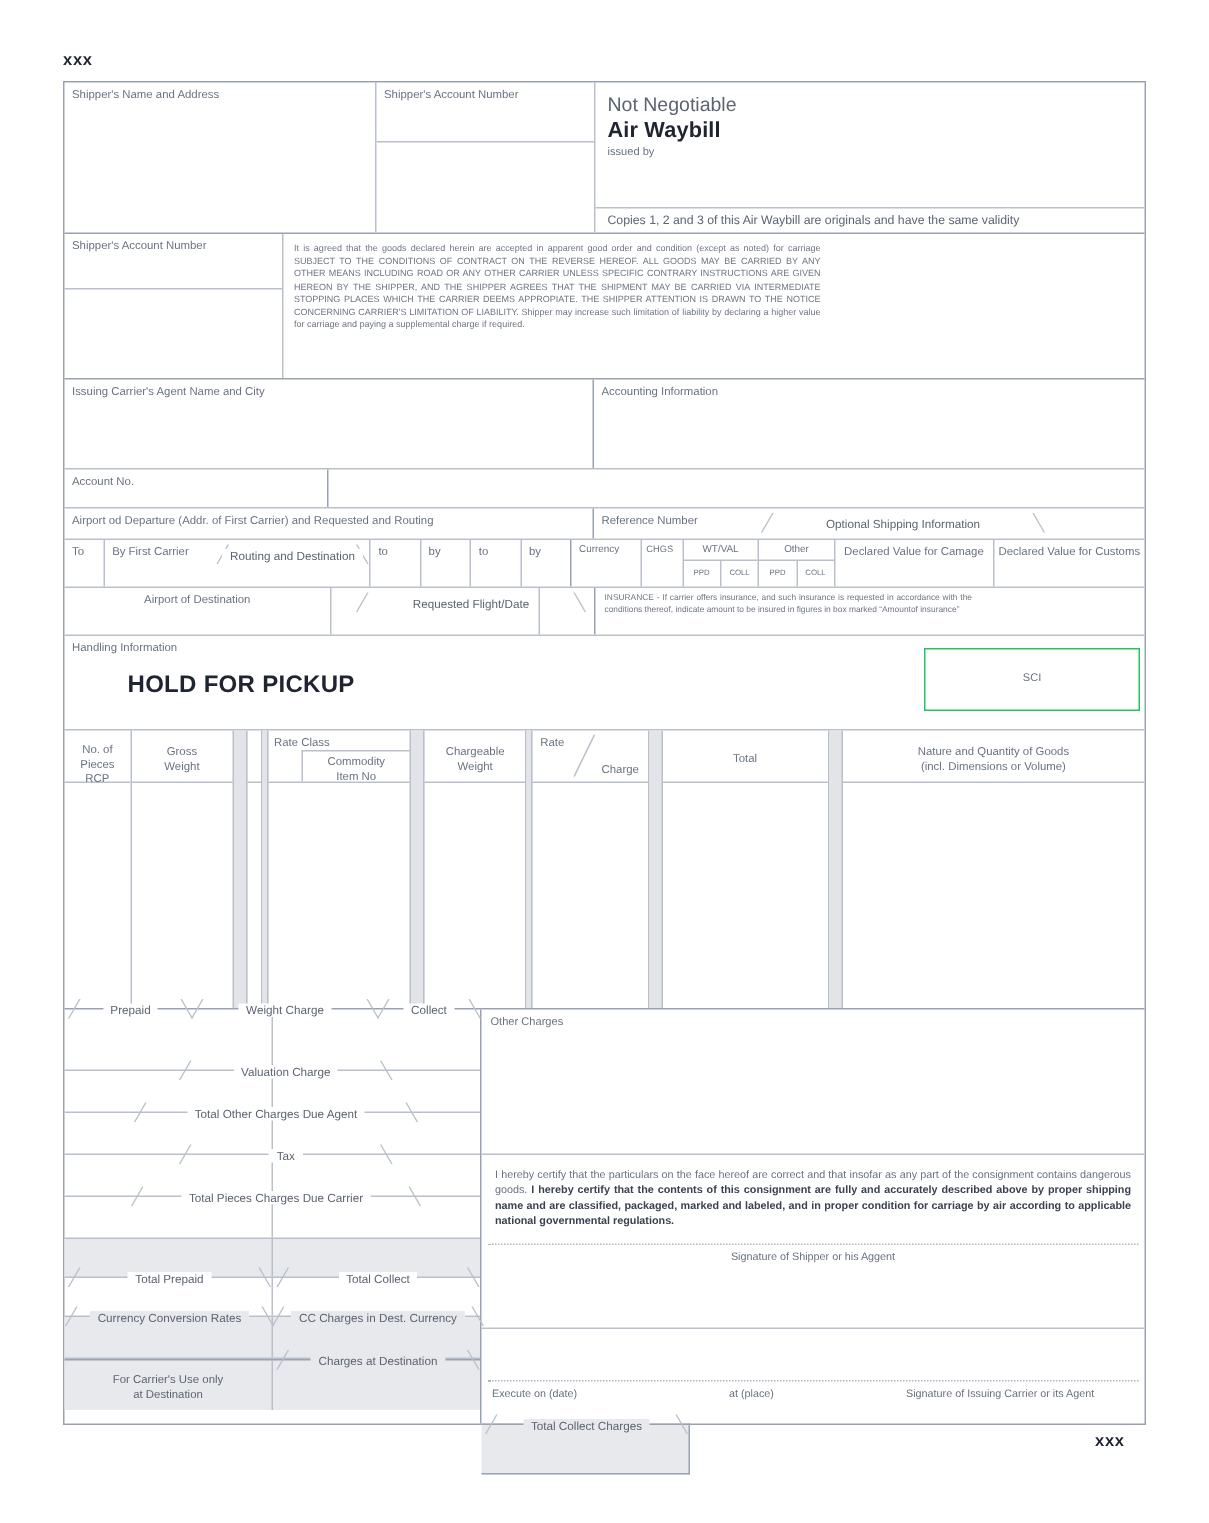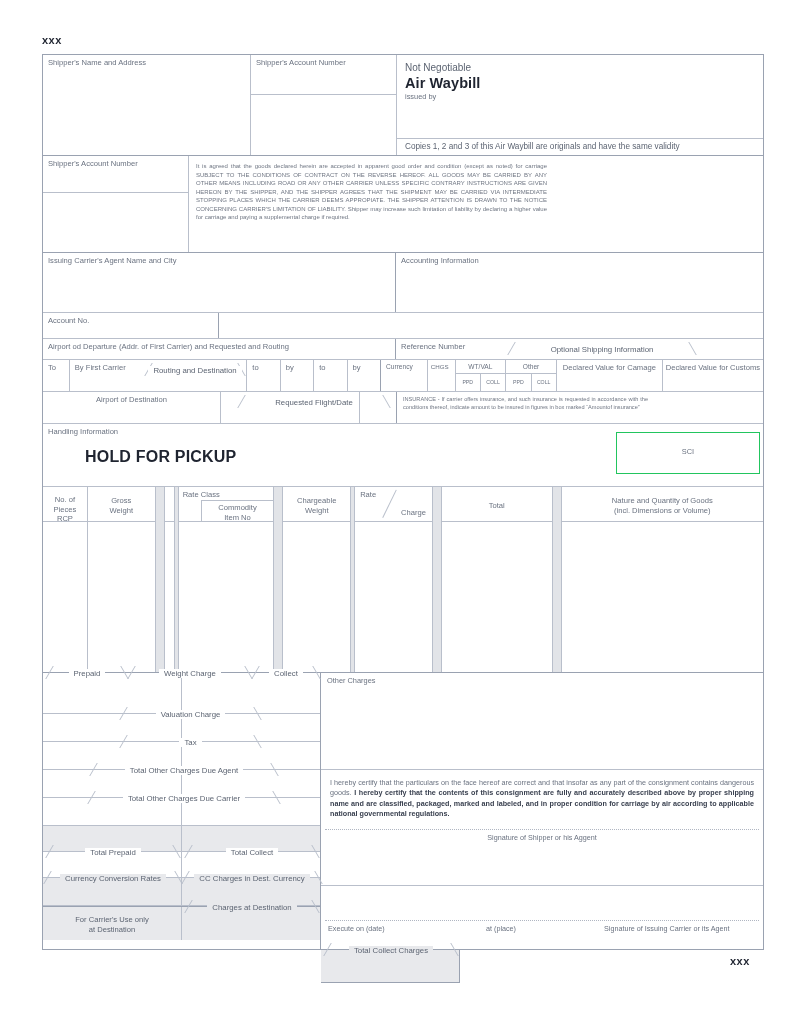--- a/index.html
+++ b/index.html
@@ -42,21 +42,21 @@
   .rdark { border-right: 1px solid #9aa2b1; }
 
   
   .r-ship { height: 101px; }
   .c-shipname { width: 208px; }
   .c-shipacct { width: 146px; }
   .c-shipacct .inner-b { position:absolute; left:0; top:39px; width:100%; border-bottom:1px solid #b9bfcb; }
   .c-awb { width: 366px; border-right: none; }
 
   .awb-top { height: 84px; padding: 7px 8px 0 8px; border-bottom: 1px solid #b9bfcb; }
-  .awb-nn { font-size: 10px; color: #5c6472; }
+  .awb-nn { font-size: 13px; color: #5c6472; }
   .awb-title { font-size: 14.5px; font-weight: bold; color: #1f2430; margin: 2px 0 1px; letter-spacing: .1px; }
   .awb-issued { font-size: 7.4px; color: #6a7280; }
   .awb-copies { height: 17px; padding: 3px 8px 0 8px; font-size: 8.2px; color: #5c6472; }
 
   .r-cons { height: 97px; }
   .c-consname { width: 208px; }
   .c-consacct { width: 146px; }
   .c-consacct .inner-b { position:absolute; left:0; top:36px; width:100%; border-bottom:1px solid #b9bfcb; }
   .c-terms { width: 366px; border-right: none; padding: 6px 8px 0 7px; }
   .terms {
@@ -447,47 +447,47 @@
             <span class="trap-txt">Valuation Charge</span>
             <span class="trap-r" style="right:0;"></span>
           </div>
           <div class="sub-split">
             <div style="width:139px;"></div>
             <div style="width:138px;"></div>
           </div>
         </div>
 
         <div class="trap-row" style="height:28px;">
+          <div class="trap" style="left:50px; width:182px;">
+            <span class="trap-l" style="left:0;"></span>
+            <span class="trap-txt">Total Other Charges Due Agent</span>
+            <span class="trap-r" style="right:0;"></span>
+          </div>
+          <div class="sub-split">
+            <div style="width:139px;"></div>
+            <div style="width:138px;"></div>
+          </div>
+        </div>
+
+        <div class="trap-row" style="height:28px;">
           <div class="trap" style="left:80px; width:135px;">
             <span class="trap-l" style="left:0;"></span>
             <span class="trap-txt">Tax</span>
-            <span class="trap-r" style="right:0;"></span>
-          </div>
-          <div class="sub-split">
-            <div style="width:139px;"></div>
-            <div style="width:138px;"></div>
-          </div>
-        </div>
-
-        <div class="trap-row" style="height:28px;">
-          <div class="trap" style="left:50px; width:182px;">
-            <span class="trap-l" style="left:0;"></span>
-            <span class="trap-txt">Total Other Charges Due Agent</span>
             <span class="trap-r" style="right:0;"></span>
           </div>
           <div class="sub-split">
             <div style="width:139px;"></div>
             <div style="width:138px;"></div>
           </div>
         </div>
 
         <div class="trap-row" style="height:28px;">
           <div class="trap" style="left:48px; width:186px;">
             <span class="trap-l" style="left:0;"></span>
-            <span class="trap-txt">Total Other Charges Due Carrier</span>
+            <span class="trap-txt">Total Pieces Charges Due Carrier</span>
             <span class="trap-r" style="right:0;"></span>
           </div>
           <div class="sub-split">
             <div style="width:139px;"></div>
             <div style="width:138px;"></div>
           </div>
         </div>
 
         <div class="trap-row shade" style="height:26px;">
           <div class="sub-split">

